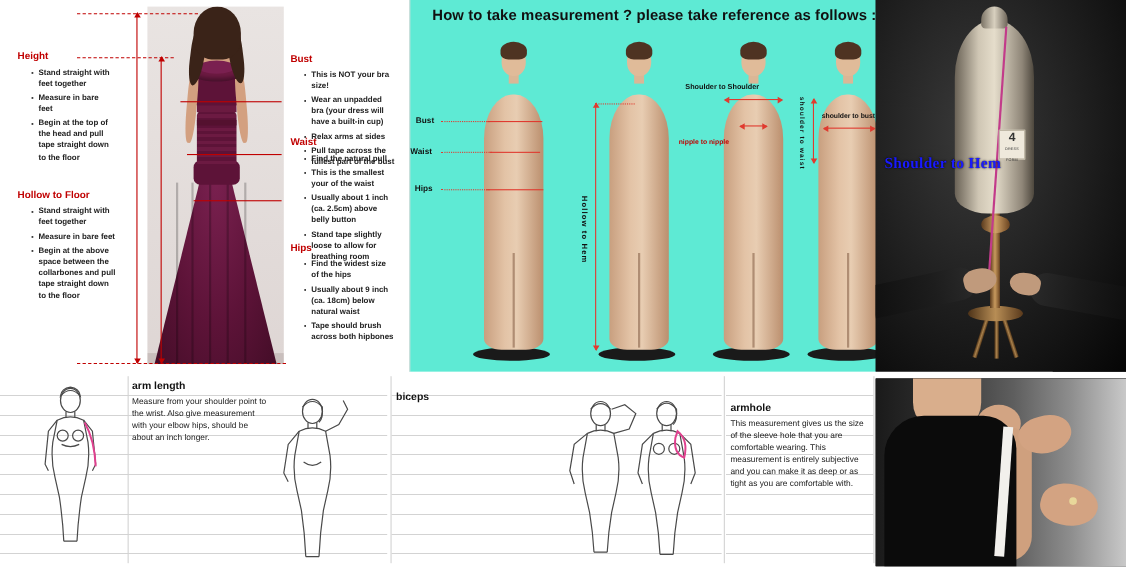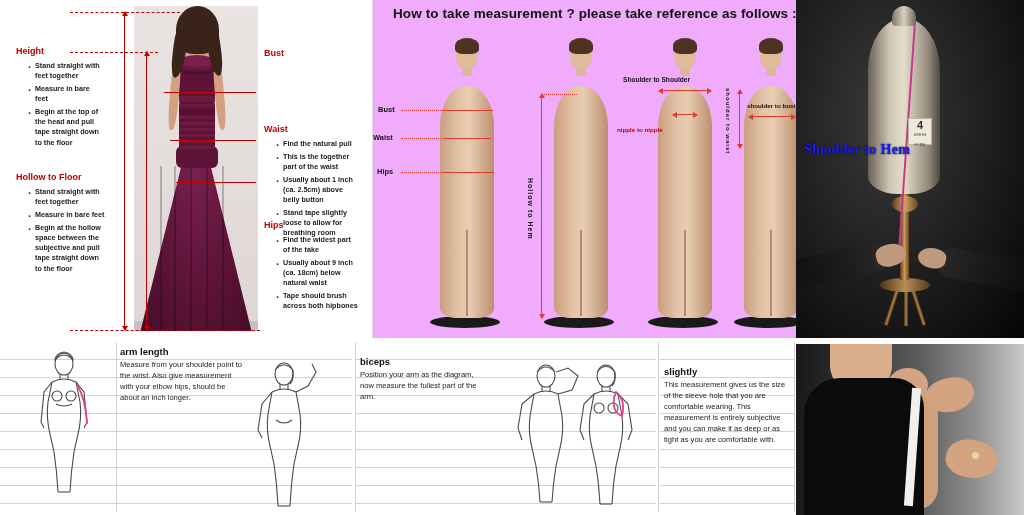--- a/index.html
+++ b/index.html
@@ -153,21 +153,21 @@
   .v-arrow:after { bottom:-1px; border-top:5px solid #c00000; }
   .h-dash {
     position:absolute; height:0; border-top:1px dashed #c00000;
   }
   .h-solid {
     position:absolute; height:0; border-top:1px solid #c00000;
   }
   
   #panel-howto {
     left: 372px; top: 0; width: 424px; height: 338px;
-    background: #f0abfc;
+    background: #5eead4;
     border-left: 1px solid #ddd;
     overflow: hidden;
   }
   .howto-title {
     position:absolute; left:20px; top:6px;
     font-size:13.5px; font-weight:bold; color:#111;
     letter-spacing:.1px;
   }
   .mq-body {
     position:absolute; bottom:10px; left:50%; transform:translateX(-50%);
@@ -429,42 +429,48 @@
         <li>Measure in bare feet</li>
         <li>Begin at the top of the head and pull tape straight down to the floor</li>
       </ul>
     </div>
 
     <div class="abs note" style="left:16px; top:172px; width:96px;">
       <div class="note-title">Hollow to Floor</div>
       <ul>
         <li>Stand straight with feet together</li>
         <li>Measure in bare feet</li>
-        <li>Begin at the hollow space between the subjective and pull tape straight down to the floor</li>
+        <li>Begin at the above space between the collarbones and pull tape straight down to the floor</li>
       </ul>
     </div>
 
     <div class="abs note" style="left:264px; top:48px; width:100px;">
       <div class="note-title">Bust</div>
+      <ul>
+        <li>This is NOT your bra size!</li>
+        <li>Wear an unpadded bra (your dress will have a built-in cup)</li>
+        <li>Relax arms at sides</li>
+        <li>Pull tape across the fullest part of the bust</li>
+      </ul>
     </div>
 
     <div class="abs note" style="left:264px; top:124px; width:100px;">
       <div class="note-title">Waist</div>
       <ul>
         <li>Find the natural pull</li>
-        <li>This is the together part of the waist</li>
+        <li>This is the smallest your of the waist</li>
         <li>Usually about 1 inch (ca. 2.5cm) above belly button</li>
         <li>Stand tape slightly loose to allow for breathing room</li>
       </ul>
     </div>
 
     <div class="abs note" style="left:264px; top:220px; width:100px;">
       <div class="note-title">Hips</div>
       <ul>
-        <li>Find the widest part of the take</li>
+        <li>Find the widest size of the hips</li>
         <li>Usually about 9 inch (ca. 18cm) below natural waist</li>
         <li>Tape should brush across both hipbones</li>
       </ul>
     </div>
   </div>
 
   <div class="abs" id="panel-howto">
     <div class="howto-title">How to take measurement ?  please take reference as follows :</div>
 
     <div class="abs" style="left:40px; top:38px; width:110px; height:290px;">
@@ -587,21 +593,20 @@
         <path d="M40 36 Q52 30 64 36 L68 58 Q70 74 66 90 L62 108 Q59 128 58 150 M40 36 L36 58 Q34 74 38 90 L42 108 Q45 128 46 150"></path>
         <path d="M64 36 L76 30 L84 16 L80 8"></path>
         <path d="M40 36 L30 48 L26 74 L30 82"></path>
         <path d="M46 150 L58 150"></path>
         <path d="M44 64 Q52 70 60 64"></path>
       </g>
     </svg>
 
     <div class="abs" style="left:360px; top:18px; width:128px;">
       <div class="block-title">biceps</div>
-      <div class="block-text">Position your arm as the diagram, now measure the fullest part of the arm.</div>
     </div>
 
     <svg class="sketch" width="100" height="150" viewBox="0 0 100 150" style="left:498px; top:18px;">
       <g class="sk">
         <ellipse cx="48" cy="20" rx="9" ry="11"></ellipse>
         <path d="M39 16 Q48 6 57 16"></path>
         <path d="M44 30 L44 36 M52 30 L52 36"></path>
         <path d="M36 38 Q48 32 60 38 L64 60 Q66 76 62 92 L58 110 Q55 128 54 146 M36 38 L32 60 Q30 76 34 92 L38 110 Q41 128 42 146"></path>
         <path d="M60 38 L74 34 L80 20 L70 12 L58 16"></path>
         <path d="M36 38 L24 48 L20 72 L24 84"></path>
@@ -620,21 +625,21 @@
         <ellipse cx="43" cy="50" rx="5" ry="5"></ellipse>
         <ellipse cx="57" cy="50" rx="5" ry="5"></ellipse>
         <path d="M44 146 L56 146"></path>
       </g>
       <g class="sk-pink">
         <path d="M60 34 Q70 42 66 58 Q56 54 58 40Z"></path>
       </g>
     </svg>
 
     <div class="abs" style="left:664px; top:28px; width:128px;">
-      <div class="block-title">slightly</div>
+      <div class="block-title">armhole</div>
       <div class="block-text">This measurement gives us the size of the sleeve hole that you are comfortable wearing. This measurement is entirely subjective and you can make it as deep or as tight as you are comfortable with.</div>
     </div>
   </div>
 
   <div class="abs" id="photo-armhole">
     <div class="pa-bg"></div>
     <div class="pa-wall"></div>
     <div class="pa-neck"></div>
     <div class="pa-shoulderskin"></div>
     <div class="pa-armskin"></div>

